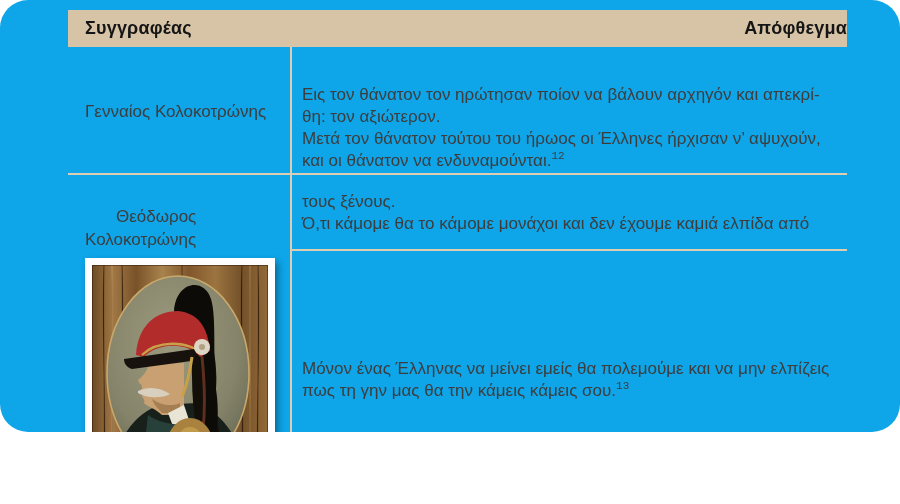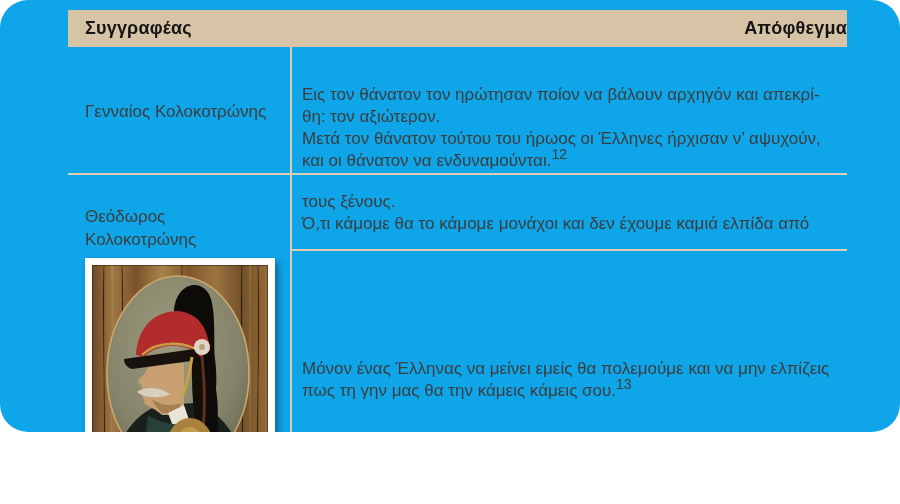--- a/index.html
+++ b/index.html
@@ -54,29 +54,30 @@
     width: 555px; height: 2px;
     background: #ddcdb3;
   }
   
   .body-text {
     font-size: 17px;
     line-height: 22px;
     color: #3d3d3d;
   }
   .author-1 { position: absolute; left: 85px; top: 101px; }
-  .author-2 { position: absolute; left: 85px; top: 205px; line-height: 23px; }
+  .author-2 { position: absolute; left: 85px; top: 205px; line-height: 23px; text-align: right; }
   .quote-1  { position: absolute; left: 302px; top: 84px;  width: 545px; }
   .quote-2a { position: absolute; left: 302px; top: 191px; width: 545px; }
   .quote-2b { position: absolute; left: 302px; top: 358px; width: 545px; }
   sup.fn {
-    font-size: 14px;
+    font-size: 11px;
     line-height: 0;
     vertical-align: super;
     color: #3d3d3d;
+    font-family: Liberation Mono, monospace;
   }
   
   .portrait {
     position: absolute;
     left: 85px; top: 258px;
     width: 190px; height: 232px;
     background: #ffffff;
     padding: 7px;
     box-shadow: 3px 4px 7px rgba(0,0,0,0.38);
   }

